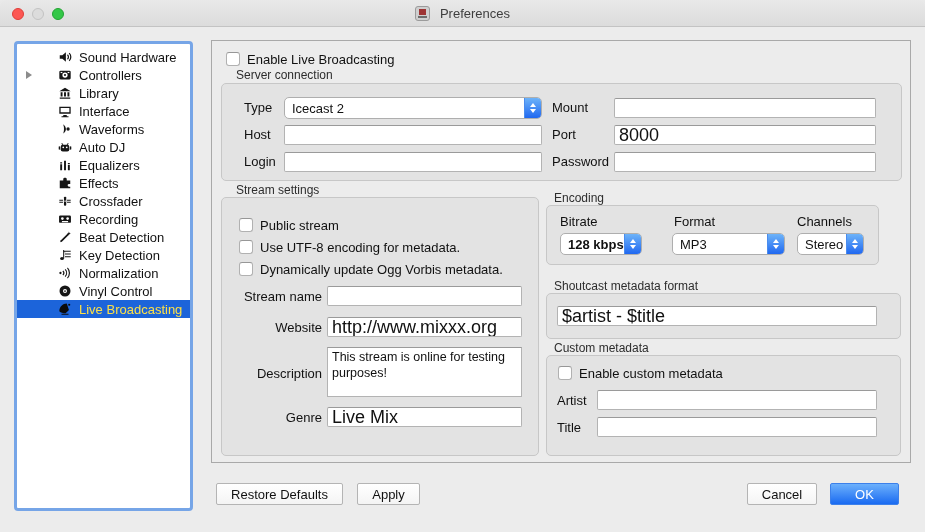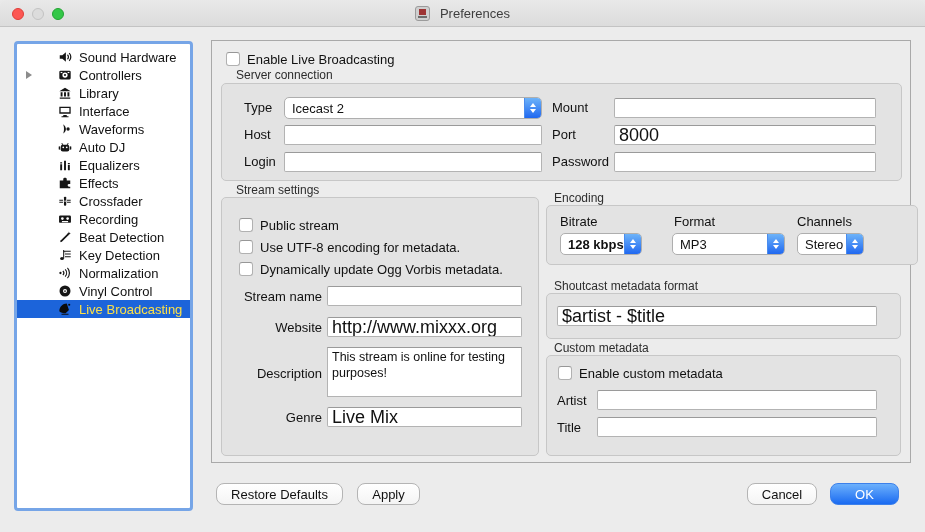--- a/index.html
+++ b/index.html
@@ -54,21 +54,21 @@
   .mac-select { position:absolute; height:22px; background:#fff; border:1px solid #aeaeae;
                 border-radius:5px; display:flex; align-items:center; cursor:default; }
   .sel-text { flex:1; padding:0 7px; white-space:nowrap; overflow:hidden; }
   .sel-stepper { width:17px; align-self:stretch; border-radius:0 4px 4px 0;
                  background:linear-gradient(#6db3f9,#2068f0); border-left:1px solid #4a8cee;
                  display:flex; flex-direction:column; align-items:center; justify-content:center; gap:2px; }
   .sel-stepper .up { width:0; height:0; border-left:3.5px solid transparent; border-right:3.5px solid transparent; border-bottom:4.5px solid #fff; }
   .sel-stepper .dn { width:0; height:0; border-left:3.5px solid transparent; border-right:3.5px solid transparent; border-top:4.5px solid #fff; }
 
   
-  .btn { position:absolute; top:483px; height:22px; border:1px solid #b4b4b4; border-radius:8px;
+  .btn { position:absolute; top:483px; height:22px; border:1px solid #b4b4b4; border-radius:2px;
          background:linear-gradient(#ffffff,#f4f4f4); font-family:inherit; font-size:13px; color:#111;
          display:flex; align-items:center; justify-content:center; cursor:default; }
   .btn.primary { background:linear-gradient(#6cb0fc,#1a6af1); border-color:#3c80ea; color:#fff; }
 </style>
 </head>
 <body>
 
 <div class="window">
 
   <div class="titlebar">
@@ -286,21 +286,21 @@
       <input class="ti" style="left: 105px; top: 119px; width: 195px;" value="http://www.mixxx.org">
 
       <span class="flabel r" style="left:0; top:168px; width:100px;">Description</span>
       <textarea class="ta" style="left: 105px; top: 149px; width: 195px; height: 50px;">This stream is online for testing purposes!</textarea>
 
       <span class="flabel r" style="left:0; top:212px; width:100px;">Genre</span>
       <input class="ti" style="left: 105px; top: 209px; width: 195px;" value="Live Mix">
     </div>
 
     <div class="group-title" style="left:342px; top:150px;">Encoding</div>
-    <div class="groupbox" style="left:334px; top:164px; width:372px; height:60px;">
+    <div class="groupbox" style="left:334px; top:164px; width:333px; height:60px;">
       <span class="flabel" style="left:13px; top:8px;">Bitrate</span>
       <div class="mac-select" style="left:13px; top:27px; width:82px;font-weight:bold;">
         <span class="sel-text">128 kbps</span>
         <span class="sel-stepper">
             <i class="up"></i>
             <i class="dn"></i>
           </span>
       </div>
       <span class="flabel" style="left:127px; top:8px;">Format</span>
       <div class="mac-select" style="left:125px; top:27px; width:113px;">

